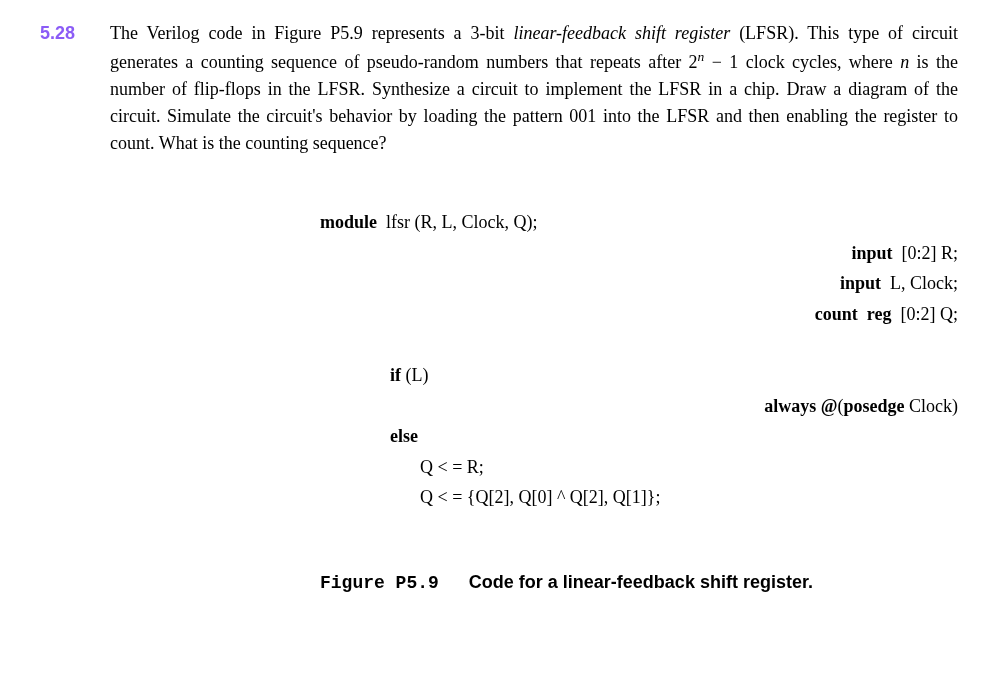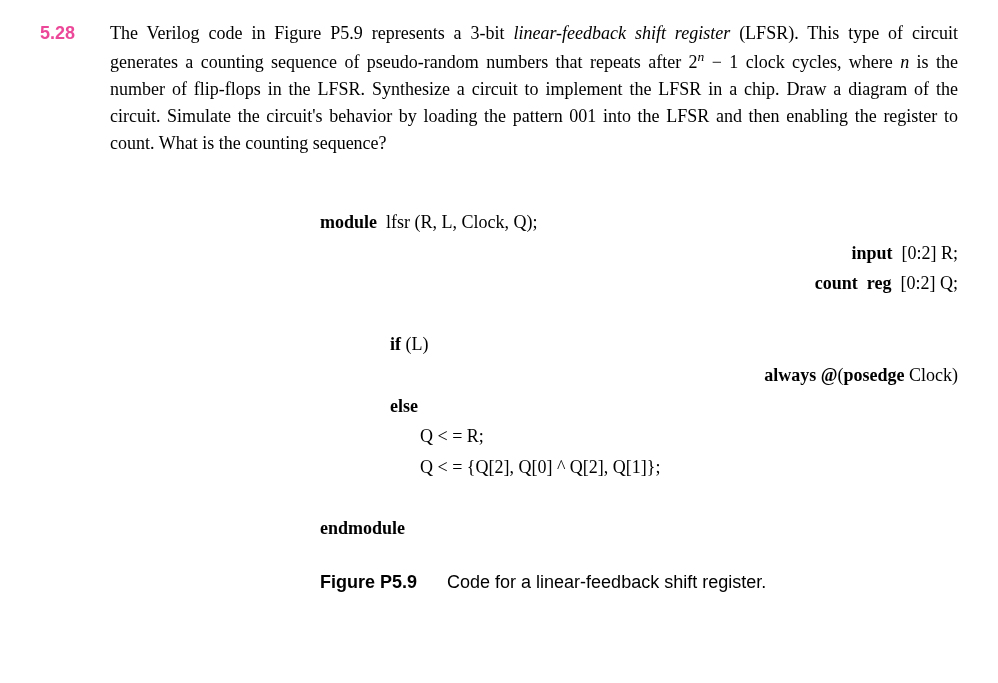--- a/index.html
+++ b/index.html
@@ -13,21 +13,21 @@
       box-sizing: border-box;
     }
     .problem-container {
       display: flex;
       align-items: flex-start;
       margin-bottom: 50px;
     }
     .problem-number {
       font-family: Arial, Helvetica, sans-serif;
       font-weight: bold;
-      color: #ec4899;
+      color: #8b5cf6;
       font-size: 18px;
       flex-shrink: 0;
       width: 70px;
     }
     .problem-text {
       flex: 1;
       text-align: justify;
     }
     .italic {
       font-style: italic;
@@ -59,49 +59,49 @@
     }
     .indent3 {
       padding-left: 100px;
     }
     .figure-caption {
       margin-left: 280px;
       margin-top: 25px;
       font-size: 18px;
     }
     .figure-label {
-      font-family: Liberation Sans, sans-serif;
+      font-family: Liberation Mono, monospace;
       font-weight: bold;
       margin-right: 30px;
       margin-top: 24px;
     }
     .figure-desc {
       font-family: Arial, Helvetica, sans-serif;
-      font-weight: normal;
+      font-weight: bold;
     }
   </style>
 </head>
 <body>
 
 <div class="problem-container">
   <div class="problem-number">5.28</div>
   <div class="problem-text">
     <span>The Verilog code in Figure P5.9 represents a 3-bit </span><span class="italic">linear-feedback shift register</span><span> (LFSR). This type of circuit generates a counting sequence of pseudo-random numbers that repeats after 2</span><span class="superscript">n</span><span> − 1 clock cycles, where </span><span class="italic">n</span><span> is the number of flip-flops in the LFSR. Synthesize a circuit to implement the LFSR in a chip.  Draw a diagram of the circuit.  Simulate the circuit's behavior by loading the pattern 001 into the LFSR and then enabling the register to count. What is the counting sequence?</span>
   </div>
 </div>
 
 <div class="code-block">
   <div class="code-line"><span class="kw">module</span><span>  lfsr (R, L, Clock, Q);</span></div>
   <div class="code-line indent1"><span class="kw">input</span><span>  [0:2] R;</span></div>
+  <div class="code-line indent1"><span class="kw">input</span><span>  L, Clock;</span></div>
   <div class="code-line indent1"><span class="kw">count  reg</span><span>  [0:2] Q;</span></div>
   <div class="code-line">&nbsp;</div>
   <div class="code-line indent2"><span class="kw">if</span><span> (L)</span></div>
   <div class="code-line indent1"><span class="kw">always @</span><span>(</span><span class="kw">posedge</span><span> Clock)</span></div>
   <div class="code-line indent2"><span class="kw">else</span></div>
   <div class="code-line indent3"><span>Q &lt; = R;</span></div>
   <div class="code-line indent3"><span>Q &lt; = {Q[2], Q[0] ^ Q[2], Q[1]};</span></div>
   <div class="code-line">&nbsp;</div>
-  <div class="code-line"><span class="kw">endmodule</span></div>
 </div>
 
 <div class="figure-caption">
   <span class="figure-label">Figure P5.9</span><span class="figure-desc">Code for a linear-feedback shift register.</span>
 </div>
 
 </body></html>

